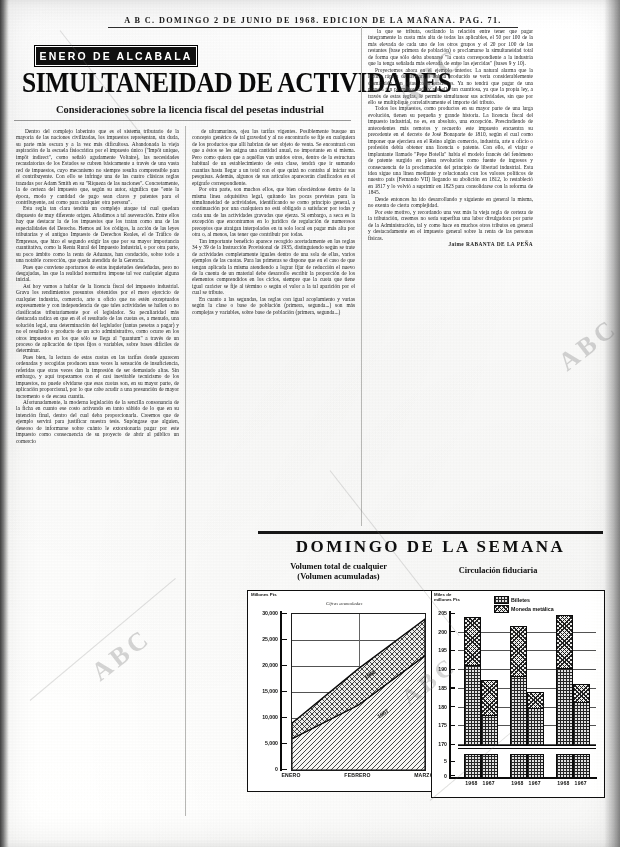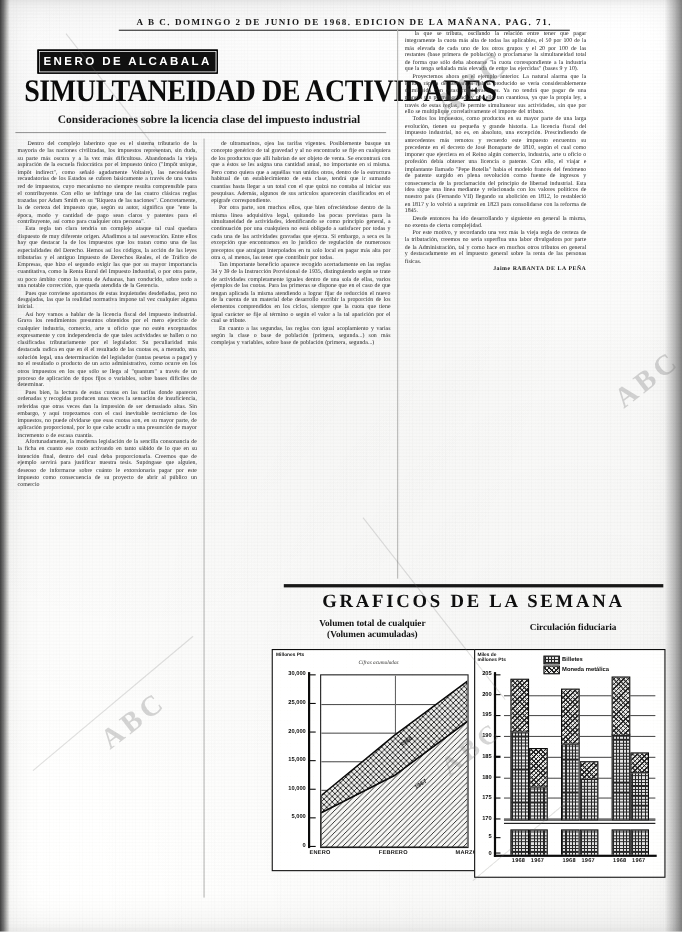--- a/index.html
+++ b/index.html
@@ -111,21 +111,21 @@
     text-align:center;font-family:"Liberation Serif",serif;
     font-weight:bold;font-size:17px;letter-spacing:2.5px;color:#141414;
     white-space:nowrap;filter:blur(.2px);
   }
   .chart-cap{
     position:absolute;text-align:center;font-weight:bold;
     font-family:"Liberation Serif",serif;font-size:8.4px;color:#151515;
     line-height:10px;filter:blur(.2px);
   }
   #cap-left{left:246px;top:562px;width:185px;}
-  #cap-right{left:436px;top:566px;width:170px;}
+  #cap-right{left:413px;top:566px;width:170px;}
 
   .chart-box{
     position:absolute;border:1.4px solid #141414;background:#fdfdfc;
   }
   #chartA{left:247px;top:590px;width:184px;height:200px;}
   #chartB{left:431px;top:590px;width:172px;height:206px;}
 
   .axis-unit{
     position:absolute;font-size:4.4px;font-weight:bold;line-height:4.6px;
     color:#141414;font-family:"Liberation Sans",sans-serif;filter:blur(.2px);
@@ -179,21 +179,21 @@
 <div id="paper"></div>
 <div id="binding"></div>
 <div id="binding2"></div>
 
 <div id="masthead">A B C. DOMINGO 2 DE JUNIO DE 1968. EDICION DE LA MAÑANA. PAG. 71.</div>
 
 <div id="flag">
   <span class="txt">ENERO DE ALCABALA</span>
 </div>
 <div id="headline">SIMULTANEIDAD DE ACTIVIDADES</div>
-<div id="subhead">Consideraciones sobre la licencia clase del impuesto industrial</div>
+<div id="subhead">Consideraciones sobre la licencia fiscal del pesetas industrial</div>
 <div id="rule1"></div>
 
 <div class="vrule" id="v1"></div>
 <div class="vrule" id="v2"></div>
 
 <div class="col" id="col1">
   <p class="first">Dentro del complejo laberinto que es el sistema tributario de la mayoría de las naciones civilizadas, los impuestos representan, sin duda, su parte más oscura y a la vez más dificultosa. Abandonada la vieja aspiración de la escuela fisiocrática por el impuesto único ("Impôt unique, impôt indirect", como señaló agudamente Voltaire), las necesidades recaudatorias de los Estados se cubren básicamente a través de una vasta red de impuestos, cuyo mecanismo no siempre resulta comprensible para el contribuyente. Con ello se infringe una de las cuatro clásicas reglas trazadas por Adam Smith en su "Riqueza de las naciones". Concretamente, la de certeza del impuesto que, según su autor, significa que "ente la época, modo y cantidad de pago sean claros y patentes para el contribuyente, así como para cualquier otra persona".</p>
   <p>Esta regla tan clara tendría un complejo ataque tal cual quedara dispuesto de muy diferente origen. Añadimos a tal aseveración. Entre ellos hay que destacar la de los impuestos que los tratan como una de las especialidades del Derecho. Hemos así los códigos, la acción de las leyes tributarias y el antiguo Impuesto de Derechos Reales, el de Tráfico de Empresas, que hizo el segundo exigir las que por su mayor importancia cuantitativa, como la Renta Rural del Impuesto Industrial, o por otra parte, su poco ámbito como la renta de Aduanas, han conducido, sobre todo a una notable corrección, que queda atendida de la Gerencia.</p>
   <p>Pues que conviene aportarnos de estas inquietudes desdeñadas, pero no desgajadas, las que la realidad normativa impone tal vez cualquier alguna inicial.</p>
   <p>Así hoy vamos a hablar de la licencia fiscal del impuesto industrial. Grava los rendimientos presuntos obtenidos por el mero ejercicio de cualquier industria, comercio, arte u oficio que no estén exceptuados expresamente y con independencia de que tales actividades se hallen o no clasificadas tributariamente por el legislador. Su peculiaridad más destacada radica en que en él el resultado de las cuotas es, a menudo, una solución legal, una determinación del legislador (tantas pesetas a pagar) y no el resultado o producto de un acto administrativo, como ocurre en los otros impuestos en los que sólo se llega al "quantum" a través de un proceso de aplicación de tipos fijos o variables, sobre bases difíciles de determinar.</p>
@@ -211,21 +211,21 @@
 <div class="col" id="col3">
   <p class="first">la que se tributa, oscilando la relación entre tener que pagar íntegramente la cuota más alta de todas las aplicables, el 50 por 100 de la más elevada de cada uno de los otros grupos y el 20 por 100 de las restantes (base primera de población) o proclamarse la simultaneidad total de forma que sólo deba abonarse "la cuota correspondiente a la industria que la tenga señalada más elevada de entre las ejercidas" (bases 9 y 10).</p>
   <p>Proyectemos ahora en el ejemplo anterior. La natural alarma que la lectura rápida de las tarifas habría producido se vería considerablemente disminuida con estas consideraciones. Ya no tendrá que pagar de una manera tan pormenorizada y por ello tan cuantiosa, ya que la propia ley, a través de estas reglas, le permite simultanear sus actividades, sin que por ello se multiplique correlativamente el importe del tributo.</p>
   <p>Todos los impuestos, como productos en su mayor parte de una larga evolución, tienen su pequeña y grande historia. La licencia fiscal del impuesto industrial, no es, en absoluto, una excepción. Prescindiendo de antecedentes más remotos y recuerdo este impuesto encuentra su precedente en el decreto de José Bonaparte de 1810, según el cual como imponer que ejerciera en el Reino algún comercio, industria, arte u oficio o profesión debía obtener una licencia o patente. Con ello, el viajar e implantante llamado "Pepe Botella" había el modelo francés del fenómeno de patente surgido en plena revolución como fuente de ingresos y consecuencia de la proclamación del principio de libertad industrial. Esta idea sigue una línea mediante y relacionada con los valores políticos de nuestro país (Fernando VII) llegando su abolición en 1812, lo restableció en 1817 y lo volvió a suprimir en 1823 para consolidarse con la reforma de 1845.</p>
   <p>Desde entonces ha ido desarrollando y siguiente en general la misma, no exenta de cierta complejidad.</p>
   <p>Por este motivo, y recordando una vez más la vieja regla de certeza de la tributación, creemos no sería superflua una labor divulgadora por parte de la Administración, tal y como hace en muchos otros tributos en general y destacadamente en el impuesto general sobre la renta de las personas físicas.</p>
   <p style="text-indent:0;text-align:right;font-weight:bold;letter-spacing:.4px;">Jaime RABANTA DE LA PEÑA</p>
 </div>
 
 <div id="gfx-rule"></div>
-<div id="gfx-title">GRAFICOS DE LA SEMANA</div>
+<div id="gfx-title">DOMINGO DE LA SEMANA</div>
 
 <div class="chart-cap" id="cap-left">
   <div>Volumen total de cualquier</div>
   <div>(Volumen acumuladas)</div>
 </div>
 <div class="chart-cap" id="cap-right">Circulación fiduciaria</div>
 
 <div class="chart-box" id="chartA">
   <div class="axis-unit" id="aUnit" style="left:3px;top:2px;">Millones Pts</div>
   <div class="innernote" id="aNote" style="left:78px;top:10px;">Cifras acumuladas</div>

